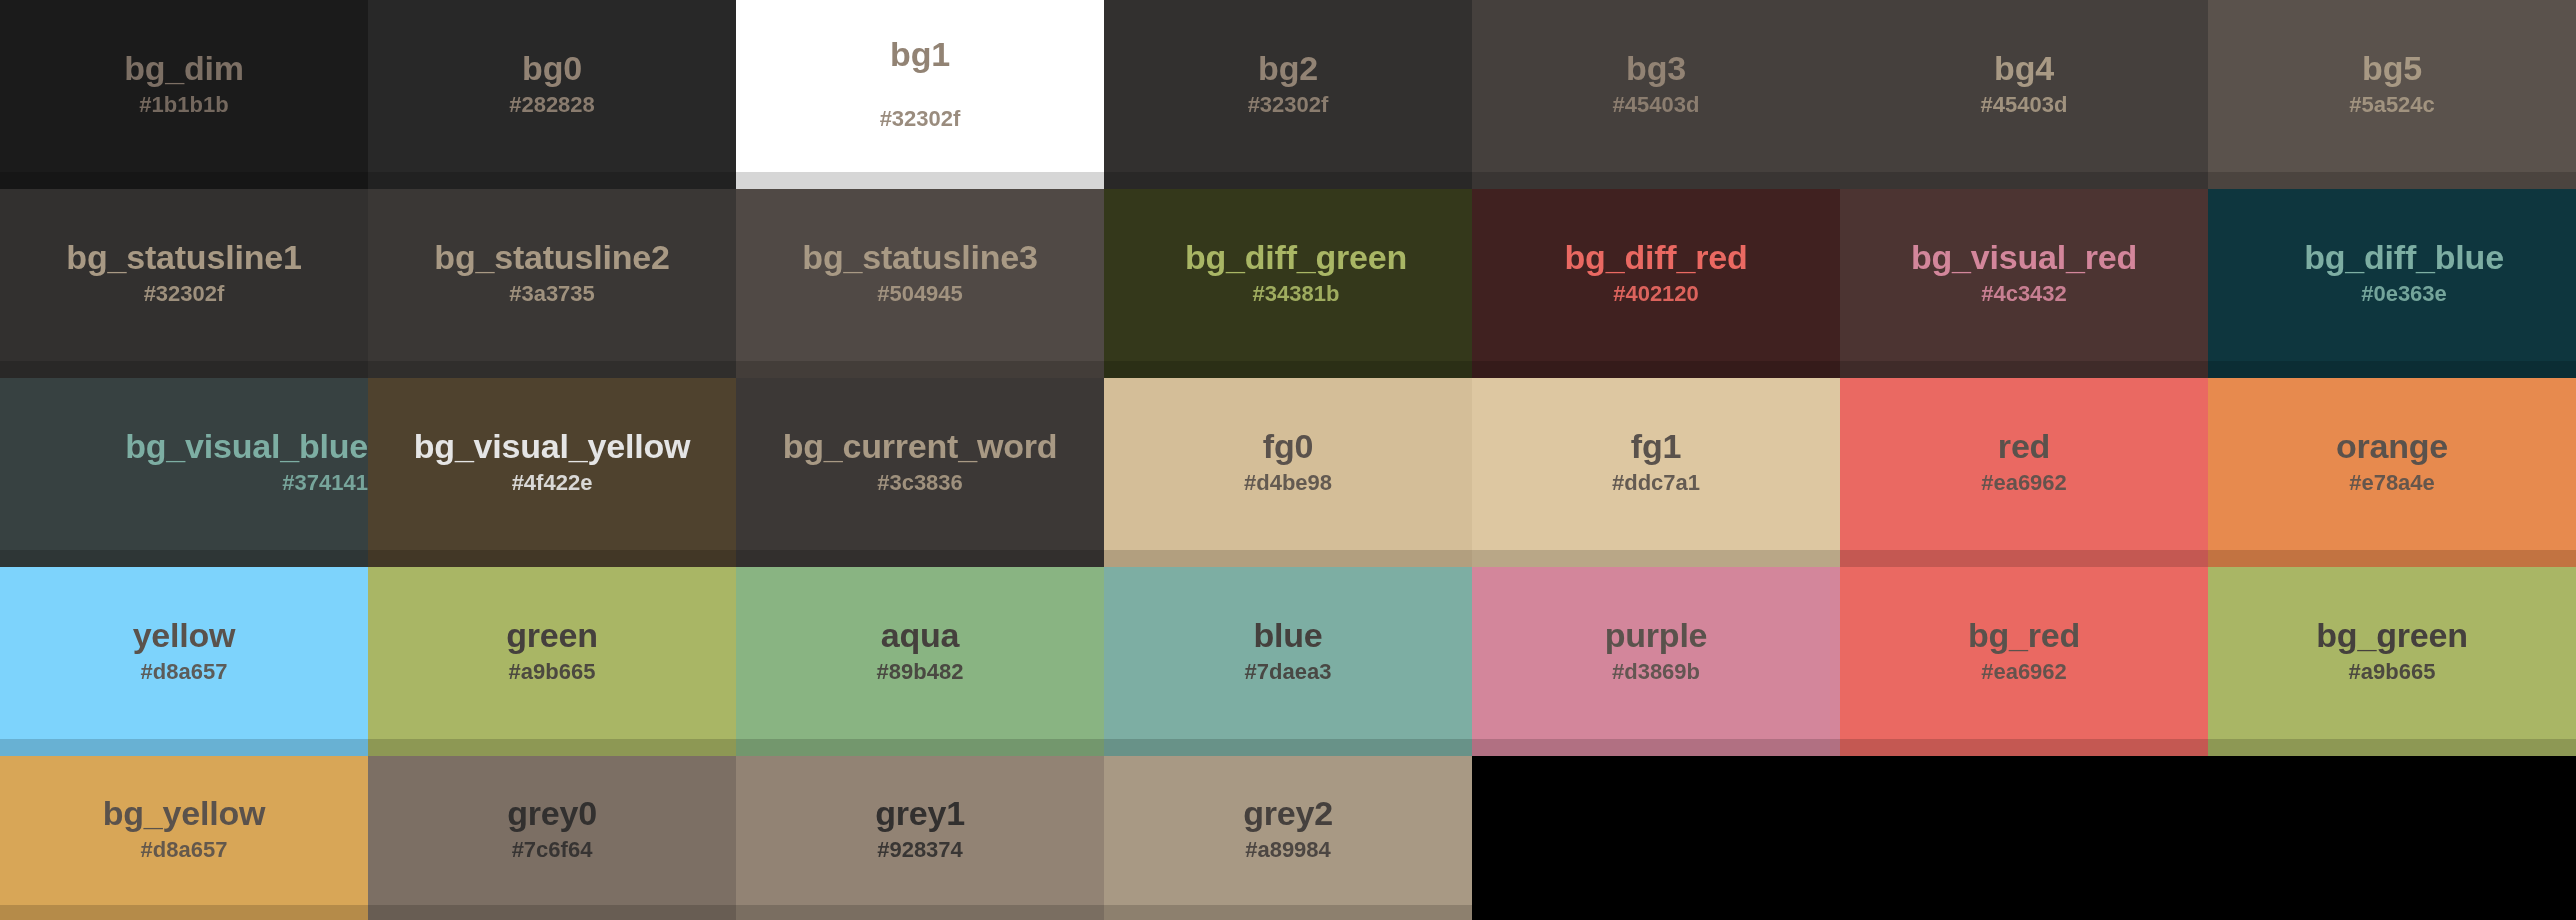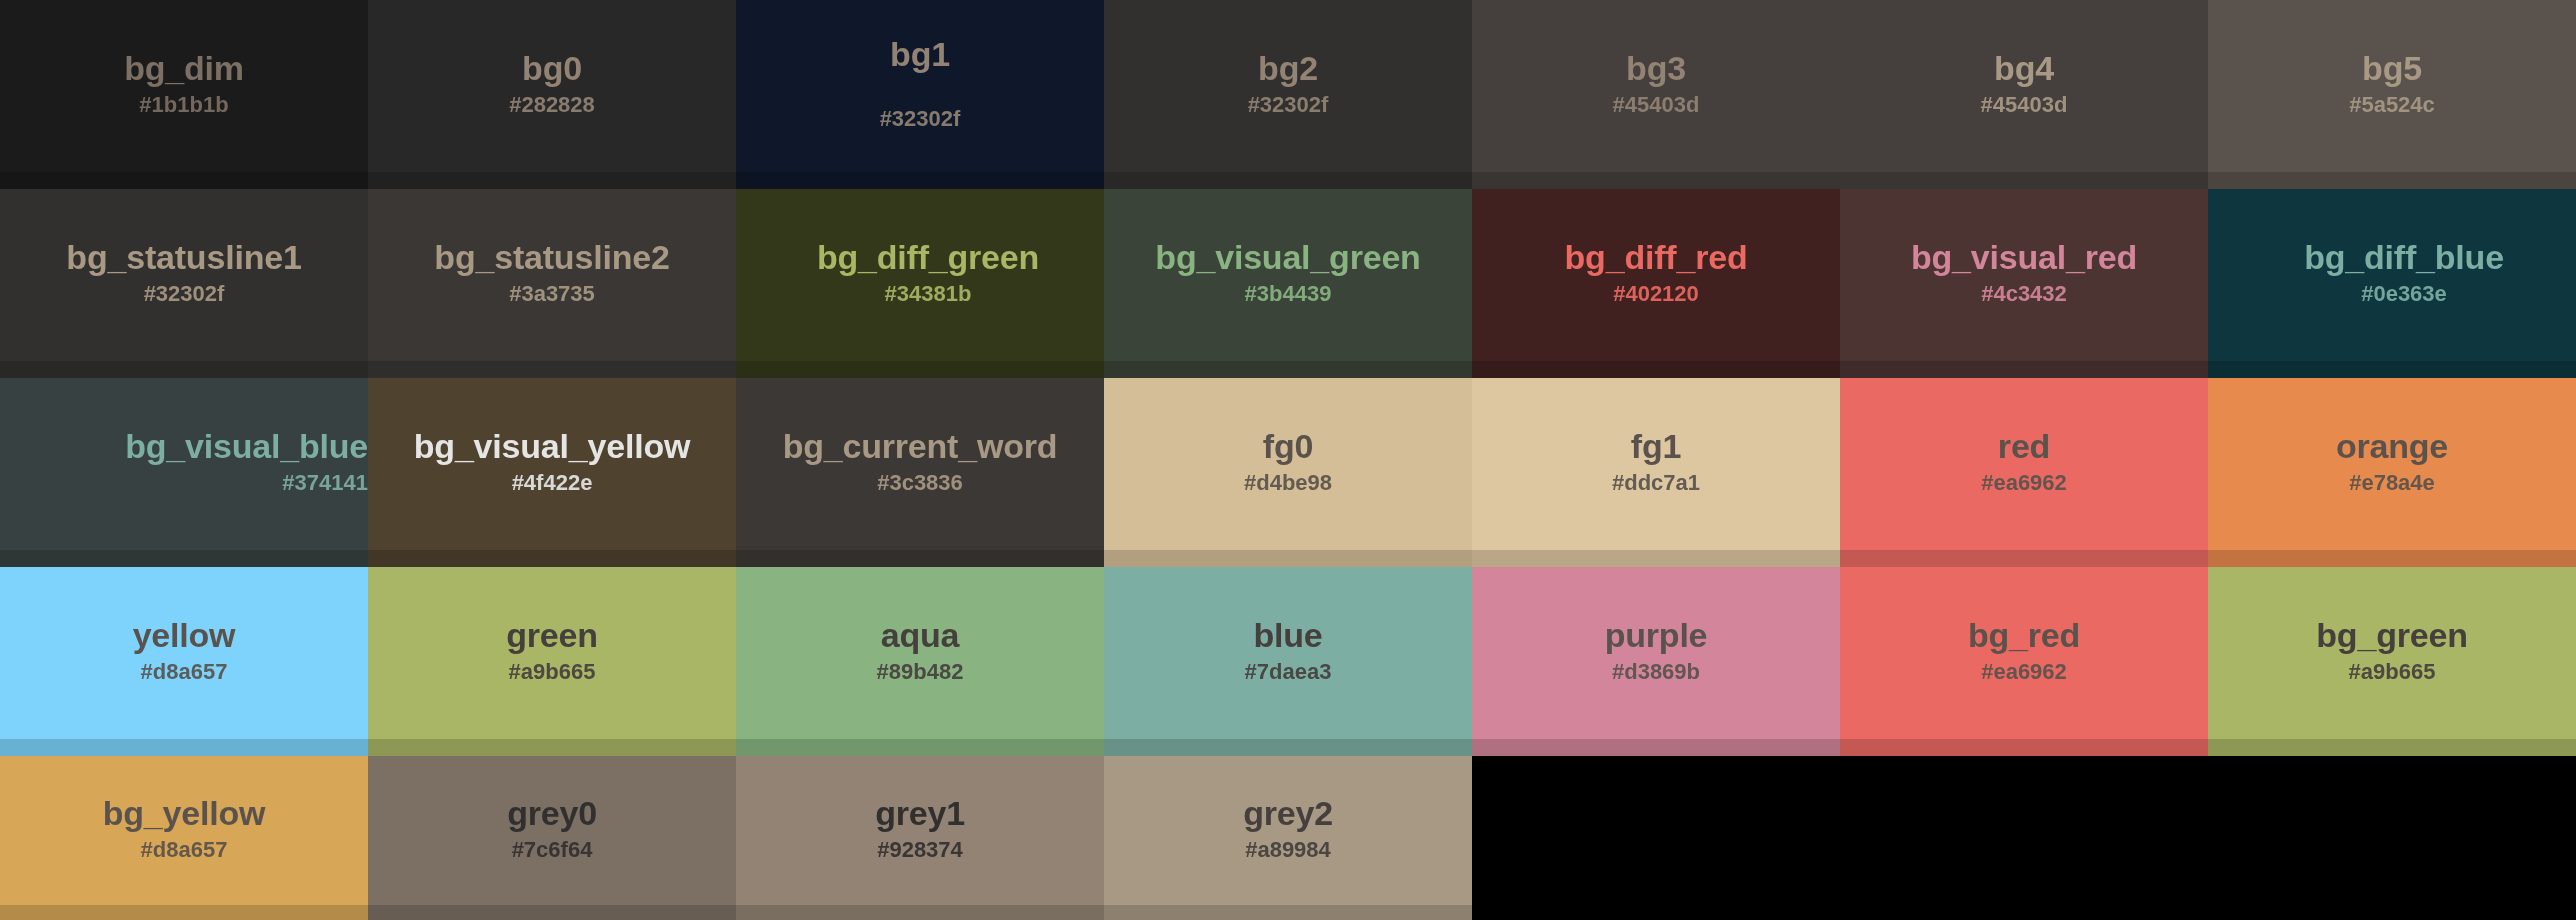--- a/index.html
+++ b/index.html
@@ -69,21 +69,21 @@
     <div class="swatch" style="background: rgb(27, 27, 27); color: rgb(124, 111, 100);">
       <div class="swatch-name">bg_dim</div>
       <div class="swatch-hex">#1b1b1b</div>
       <div class="swatch-shadow"></div>
     </div>
     <div class="swatch" style="background: rgb(40, 40, 40); color: rgb(146, 131, 116);">
       <div class="swatch-name">bg0</div>
       <div class="swatch-hex">#282828</div>
       <div class="swatch-shadow"></div>
     </div>
-    <div class="swatch" style="background: #0f172a; color: rgb(146, 131, 116); gap: 28px;">
+    <div class="swatch" style="background: #ffffff; color: rgb(146, 131, 116); gap: 28px;">
       <div class="swatch-name">bg1</div>
       <div class="swatch-hex">#32302f</div>
       <div class="swatch-shadow"></div>
     </div>
     <div class="swatch" style="background: rgb(50, 48, 47); color: rgb(146, 131, 116);">
       <div class="swatch-name">bg2</div>
       <div class="swatch-hex">#32302f</div>
       <div class="swatch-shadow"></div>
     </div>
     <div class="swatch" style="background: rgb(69, 64, 61); color: rgb(146, 131, 116);">
@@ -104,28 +104,28 @@
     <div class="swatch" style="background: rgb(50, 48, 47); color: rgb(168, 153, 132);">
       <div class="swatch-name">bg_statusline1</div>
       <div class="swatch-hex">#32302f</div>
       <div class="swatch-shadow"></div>
     </div>
     <div class="swatch" style="background: rgb(58, 55, 53); color: rgb(168, 153, 132);">
       <div class="swatch-name">bg_statusline2</div>
       <div class="swatch-hex">#3a3735</div>
       <div class="swatch-shadow"></div>
     </div>
+    <div class="swatch" style="background: rgb(80, 73, 69); color: rgb(168, 153, 132);">
+      <div class="swatch-name">bg_statusline3</div>
+      <div class="swatch-hex">#504945</div>
+      <div class="swatch-shadow"></div>
+    </div>
     <div class="swatch" style="background: rgb(52, 56, 27); color: rgb(169, 182, 101); padding-left: 16px;">
       <div class="swatch-name">bg_diff_green</div>
       <div class="swatch-hex">#34381b</div>
-      <div class="swatch-shadow"></div>
-    </div>
-    <div class="swatch" style="background: rgb(59, 68, 57); color: rgb(137, 180, 130);">
-      <div class="swatch-name">bg_visual_green</div>
-      <div class="swatch-hex">#3b4439</div>
       <div class="swatch-shadow"></div>
     </div>
     <div class="swatch" style="background: rgb(64, 33, 32); color: rgb(234, 105, 98);">
       <div class="swatch-name">bg_diff_red</div>
       <div class="swatch-hex">#402120</div>
       <div class="swatch-shadow"></div>
     </div>
     <div class="swatch" style="background: rgb(76, 52, 50); color: rgb(211, 134, 155);">
       <div class="swatch-name">bg_visual_red</div>
       <div class="swatch-hex">#4c3432</div>

